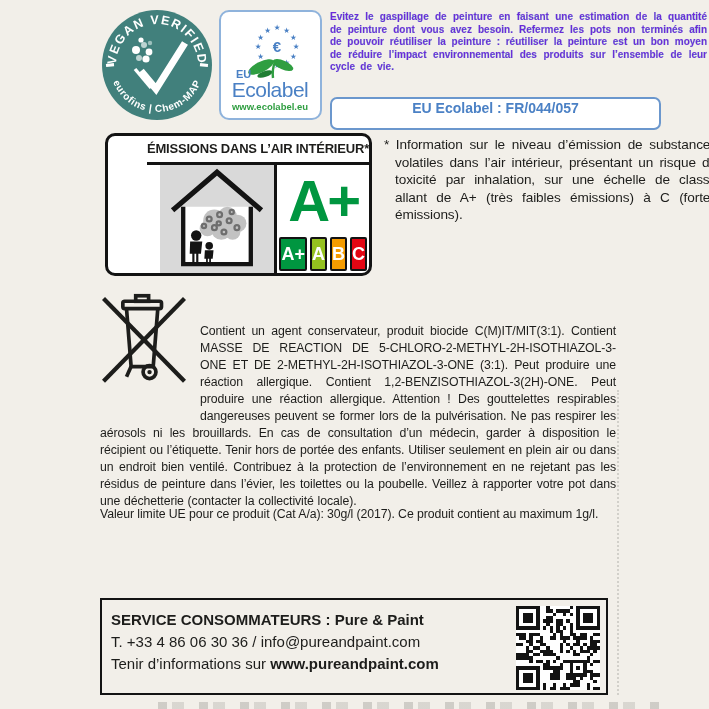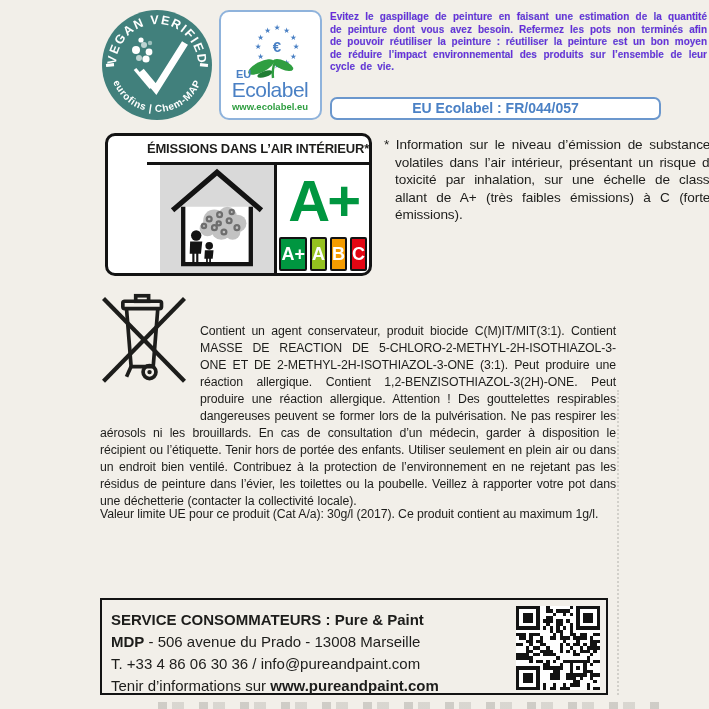--- a/index.html
+++ b/index.html
@@ -18,21 +18,21 @@
   }
 
   
   .eco-text{
     left:330px;top:11px;width:377px;
     color:#6d28d9;font-size:10px;line-height:12.6px;
     text-align:justify;word-spacing:2.5px;letter-spacing:0px;font-weight:bold;
     -webkit-text-stroke:0.2px #5c8ec9;
   }
   .license-box{
-    left:330px;top:97px;width:331px;height:23px;box-sizing:border-box;
+    left:330px;top:97px;width:331px;height:33px;box-sizing:border-box;
     background:#ffffff;border:2px solid #6b97cd;border-radius:7px;
     color:#4b81c5;font-weight:bold;font-size:14px;line-height:19px;text-align:center;
   }
 
   
   .emissions-box{
     left:105px;top:133px;width:267px;height:143px;box-sizing:border-box;
     background:#ffffff;border:3px solid #131313;border-radius:10px;
     display:flex;flex-direction:column;overflow:hidden;align-items:flex-end;
   }
@@ -217,23 +217,20 @@
 
   <div class="abs hazard">
     <span class="bin-spacer"></span><span>Contient un agent conservateur, produit biocide C(M)IT/MIT(3:1). Contient MASSE DE REACTION DE 5-CHLORO-2-METHYL-2H-ISOTHIAZOL-3-ONE ET DE 2-METHYL-2H-ISOTHIAZOL-3-ONE (3:1). Peut produire une réaction allergique. Contient 1,2-BENZISOTHIAZOL-3(2H)-ONE. Peut produire une réaction allergique. Attention ! Des gouttelettes respirables dangereuses peuvent se former lors de la pulvérisation. Ne pas respirer les aérosols ni les brouillards. En cas de consultation d’un médecin, garder à disposition le récipient ou l’étiquette. Tenir hors de portée des enfants. Utiliser seulement en plein air ou dans un endroit bien ventilé. Contribuez à la protection de l’environnement en ne rejetant pas les résidus de peinture dans l’évier, les toilettes ou la poubelle. Veillez à rapporter votre pot dans une déchetterie (contacter la collectivité locale).</span>
   </div>
 
   <div class="abs voc">Valeur limite UE pour ce produit (Cat A/a): 30g/l (2017). Ce produit contient au maximum 1g/l.</div>
 
 
   <div class="abs service-box">
     <div class="svc-line b">SERVICE CONSOMMATEURS : Pure &amp; Paint</div>
-    <div class="svc-line">
-      <span class="b">MDP</span><span> - 506 avenue du Prado - 13008 Marseille</span>
-    </div>
     <div class="svc-line">T. +33 4 86 06 30 36 / info@pureandpaint.com</div>
     <div class="svc-line">
       <span>Tenir d’informations sur </span><span class="b">www.pureandpaint.com</span>
     </div>
     <svg class="qr" id="qr-svg" viewBox="0 0 25 25" shape-rendering="crispEdges">
         <rect width="25" height="25" fill="#ffffff"></rect>
         <rect x="0" y="0" width="1" height="1" fill="#131313"></rect>
         <rect x="1" y="0" width="1" height="1" fill="#131313"></rect>
         <rect x="2" y="0" width="1" height="1" fill="#131313"></rect>
         <rect x="3" y="0" width="1" height="1" fill="#131313"></rect>

